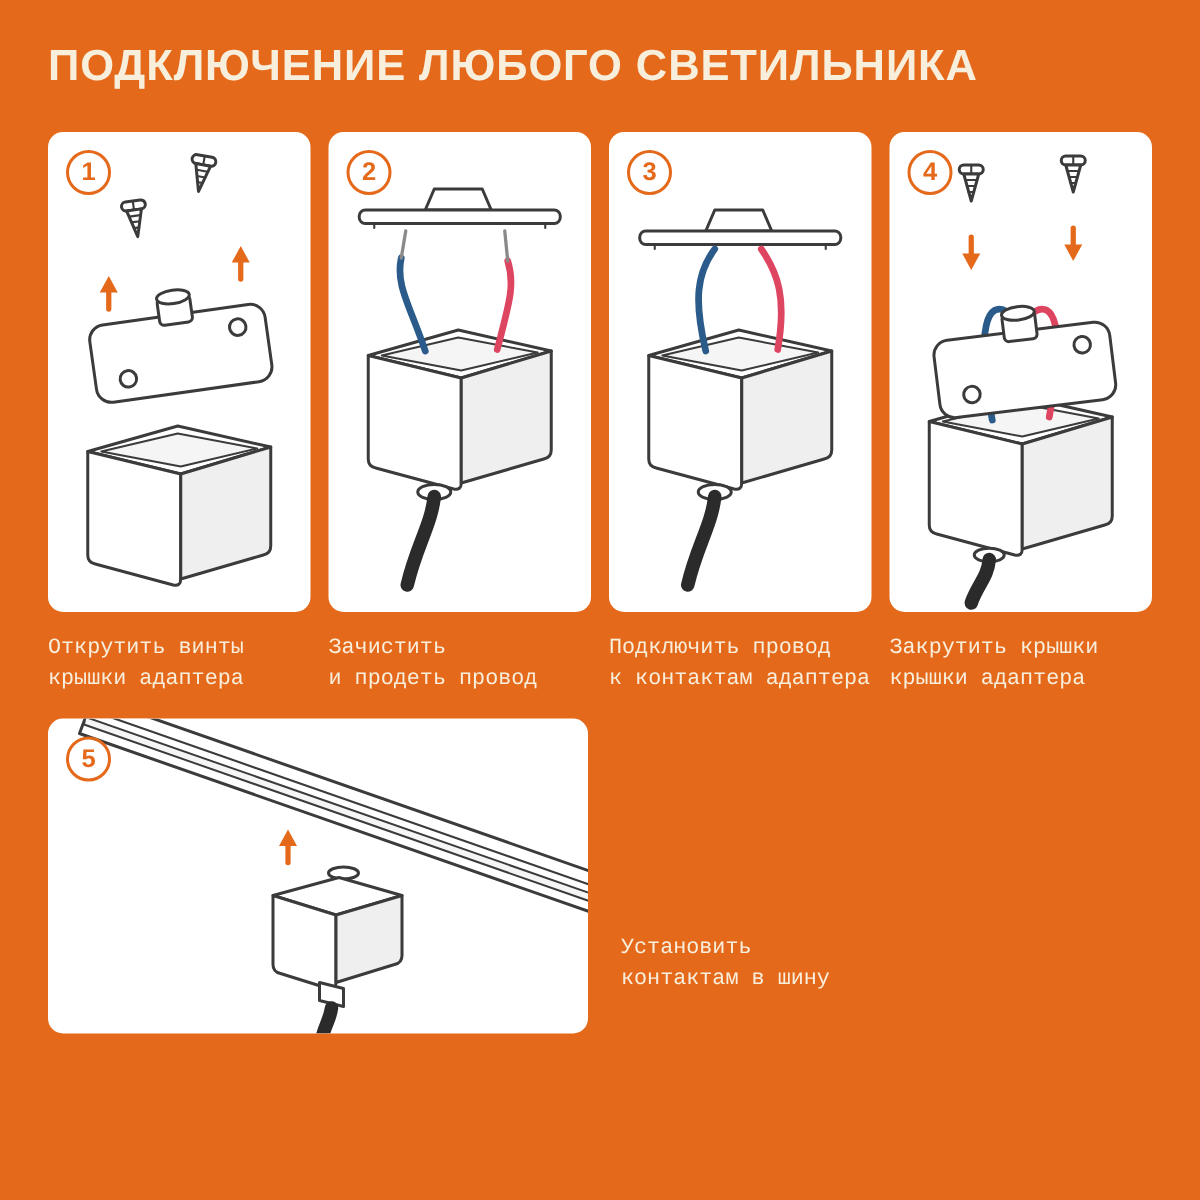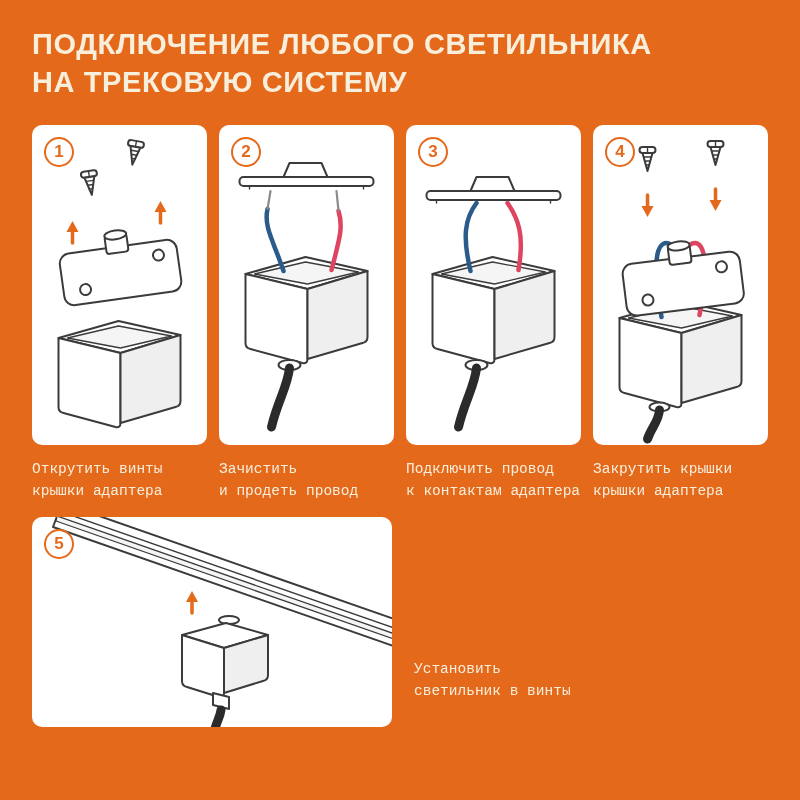--- a/index.html
+++ b/index.html
@@ -105,21 +105,20 @@
       <line x1="10" y1="23" x2="10" y2="26" class="thinln"></line>
       <line x1="124" y1="23" x2="124" y2="26" class="thinln"></line>
     </g>
   </defs>
 </svg>
 
 <div class="page">
 
   <h1 class="title">
     <span>ПОДКЛЮЧЕНИЕ ЛЮБОГО СВЕТИЛЬНИКА</span><br>
-    <span>НА ТРЕКОВУЮ СИСТЕМУ</span>
   </h1>
 
   <div class="steps-row">
 
     <div class="step-col">
       <div class="card">
         <div class="badge">
           <span>1</span>
         </div>
         <svg class="illus" viewBox="0 0 174 320">
@@ -222,17 +221,17 @@
           <polygon points="150,118 194,106 236,118 192,131" class="ln"></polygon>
           <path d="M150,118 L192,131 L192,176 Q192,181 187,180 L155,170 Q150,169 150,164 Z" class="ln"></path>
           <path d="M192,131 L236,118 L236,158 Q236,163 231,164 L192,176 Z" class="face"></path>
           <path d="M181,176 L197,180 L197,192 L181,188 Z" class="ln"></path>
           <path d="M189,193 C188,201 184,205 182,216" class="cable"></path>
         </g>
       </svg>
     </div>
     <div class="caption caption5">
       <span>Установить</span><br>
-      <span>светильник в винты</span>
+      <span>контактам в шину</span>
     </div>
   </div>
 
 </div>
 
 </body></html>

